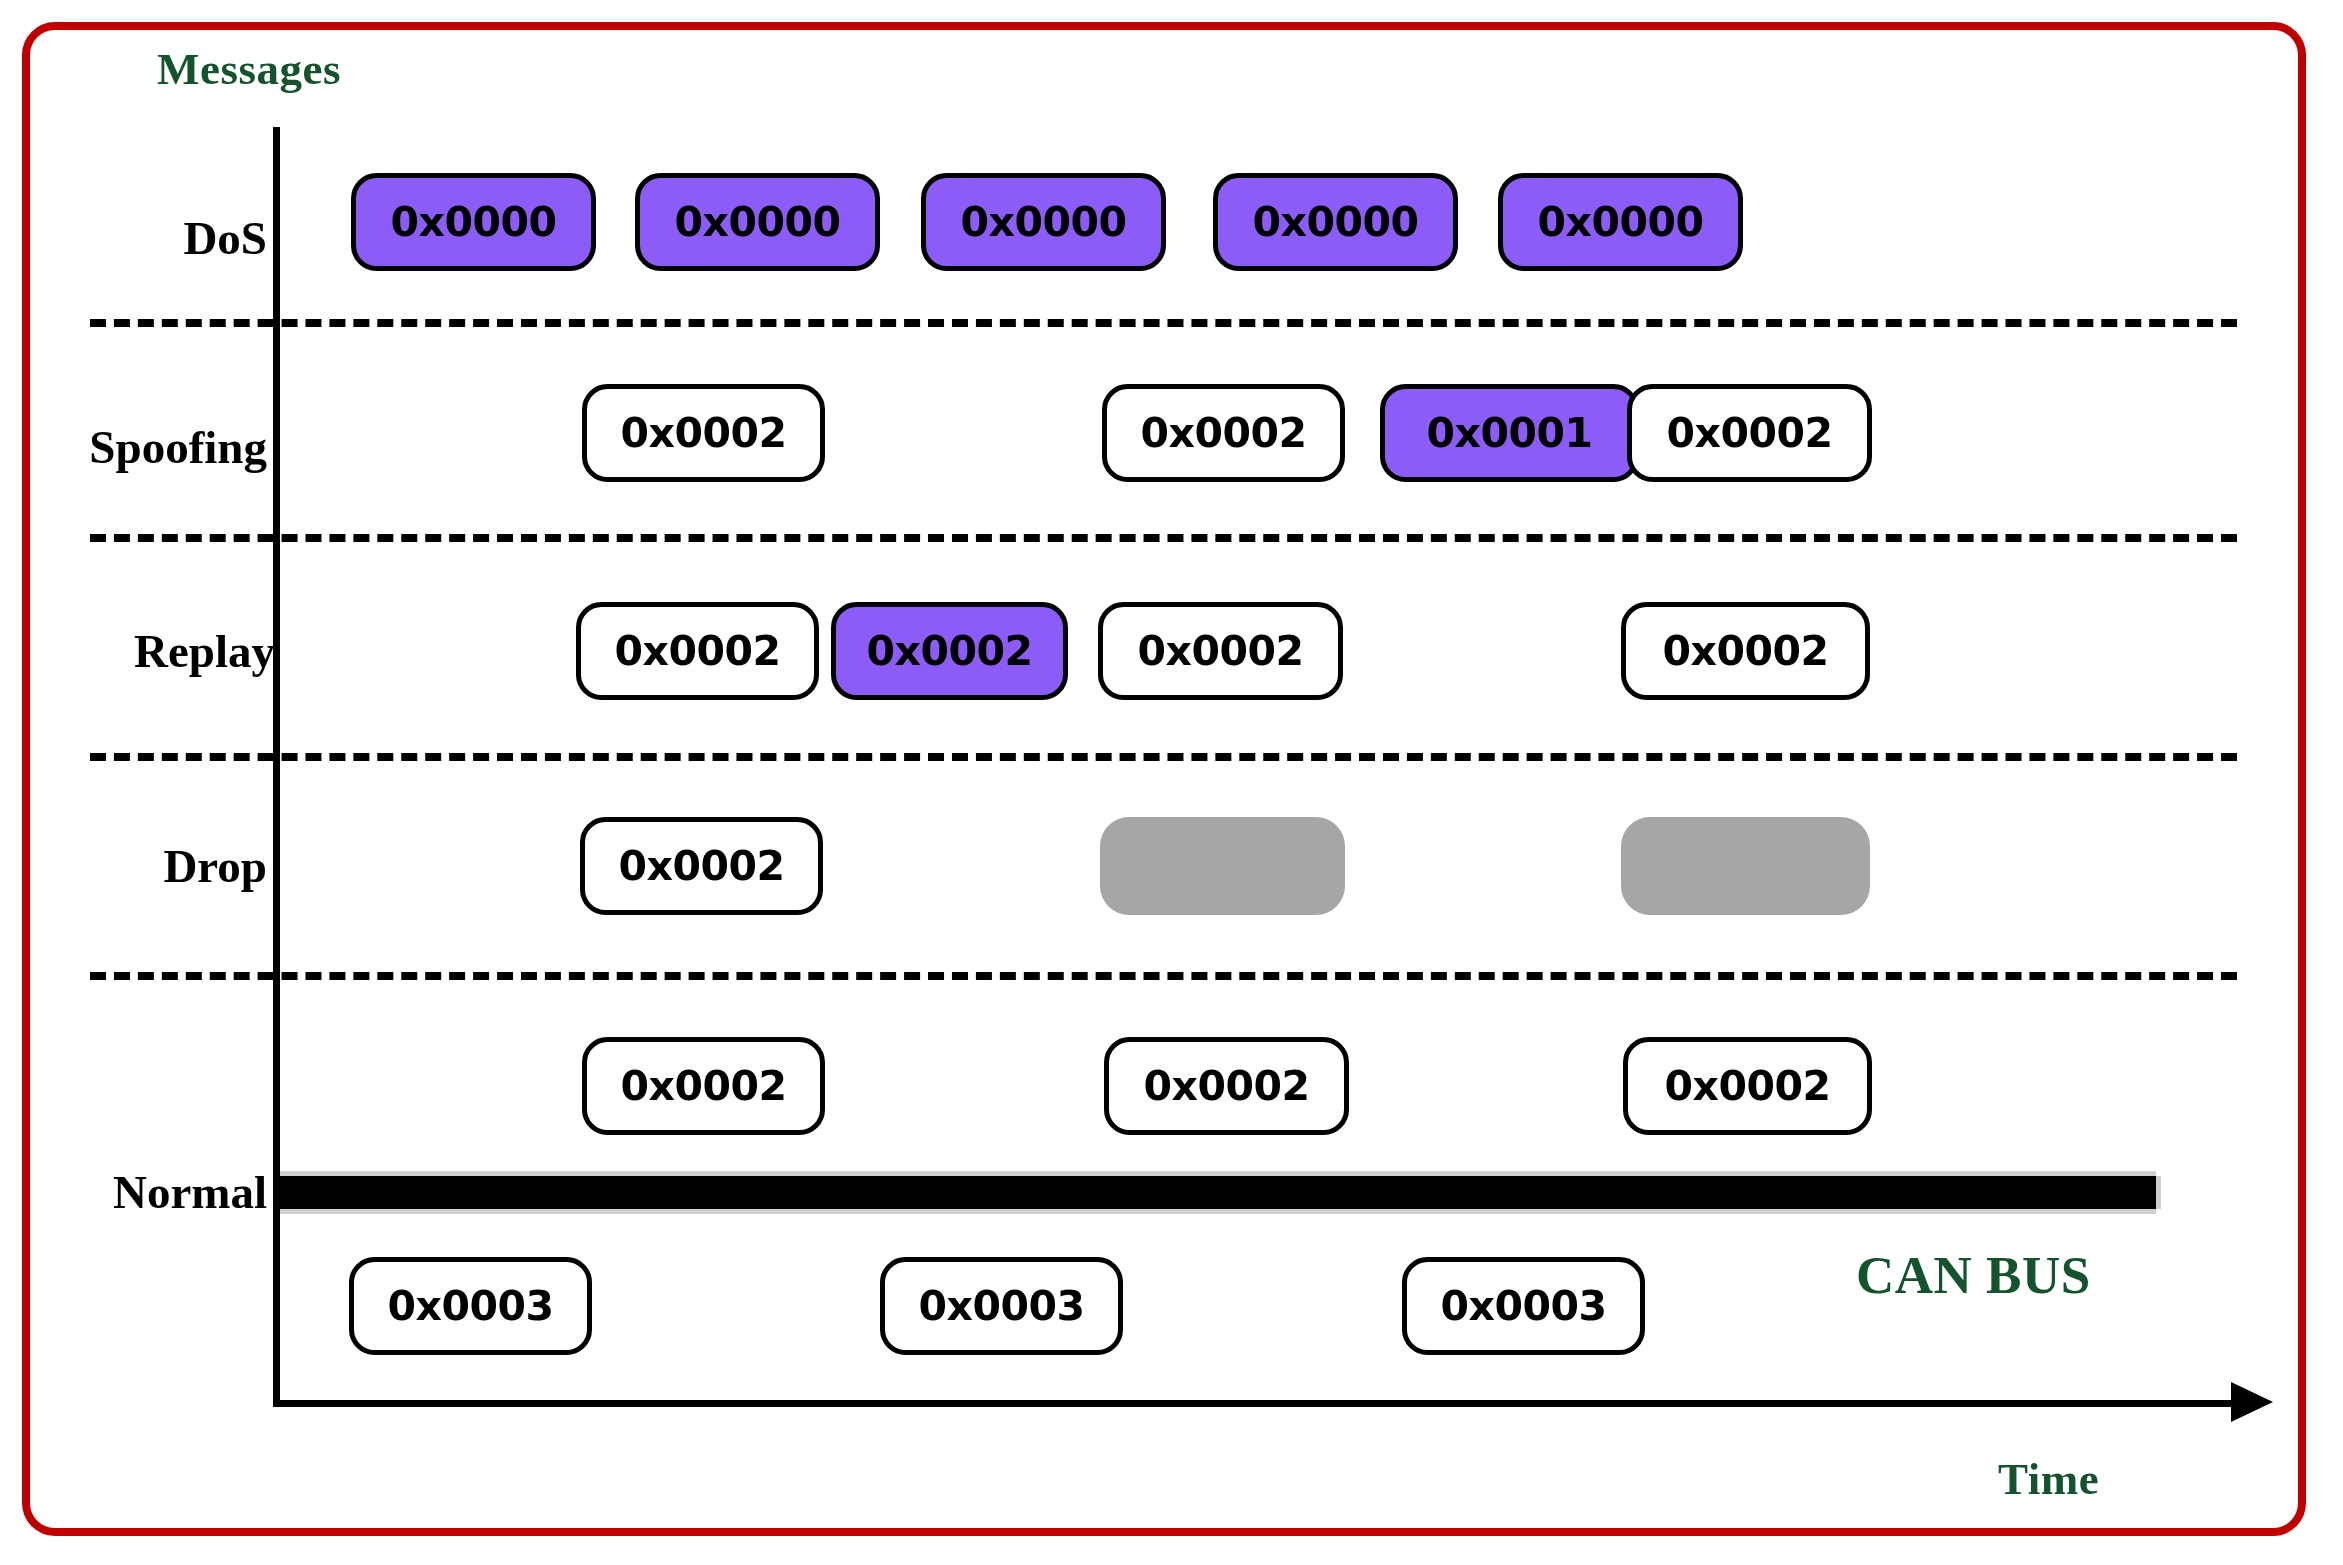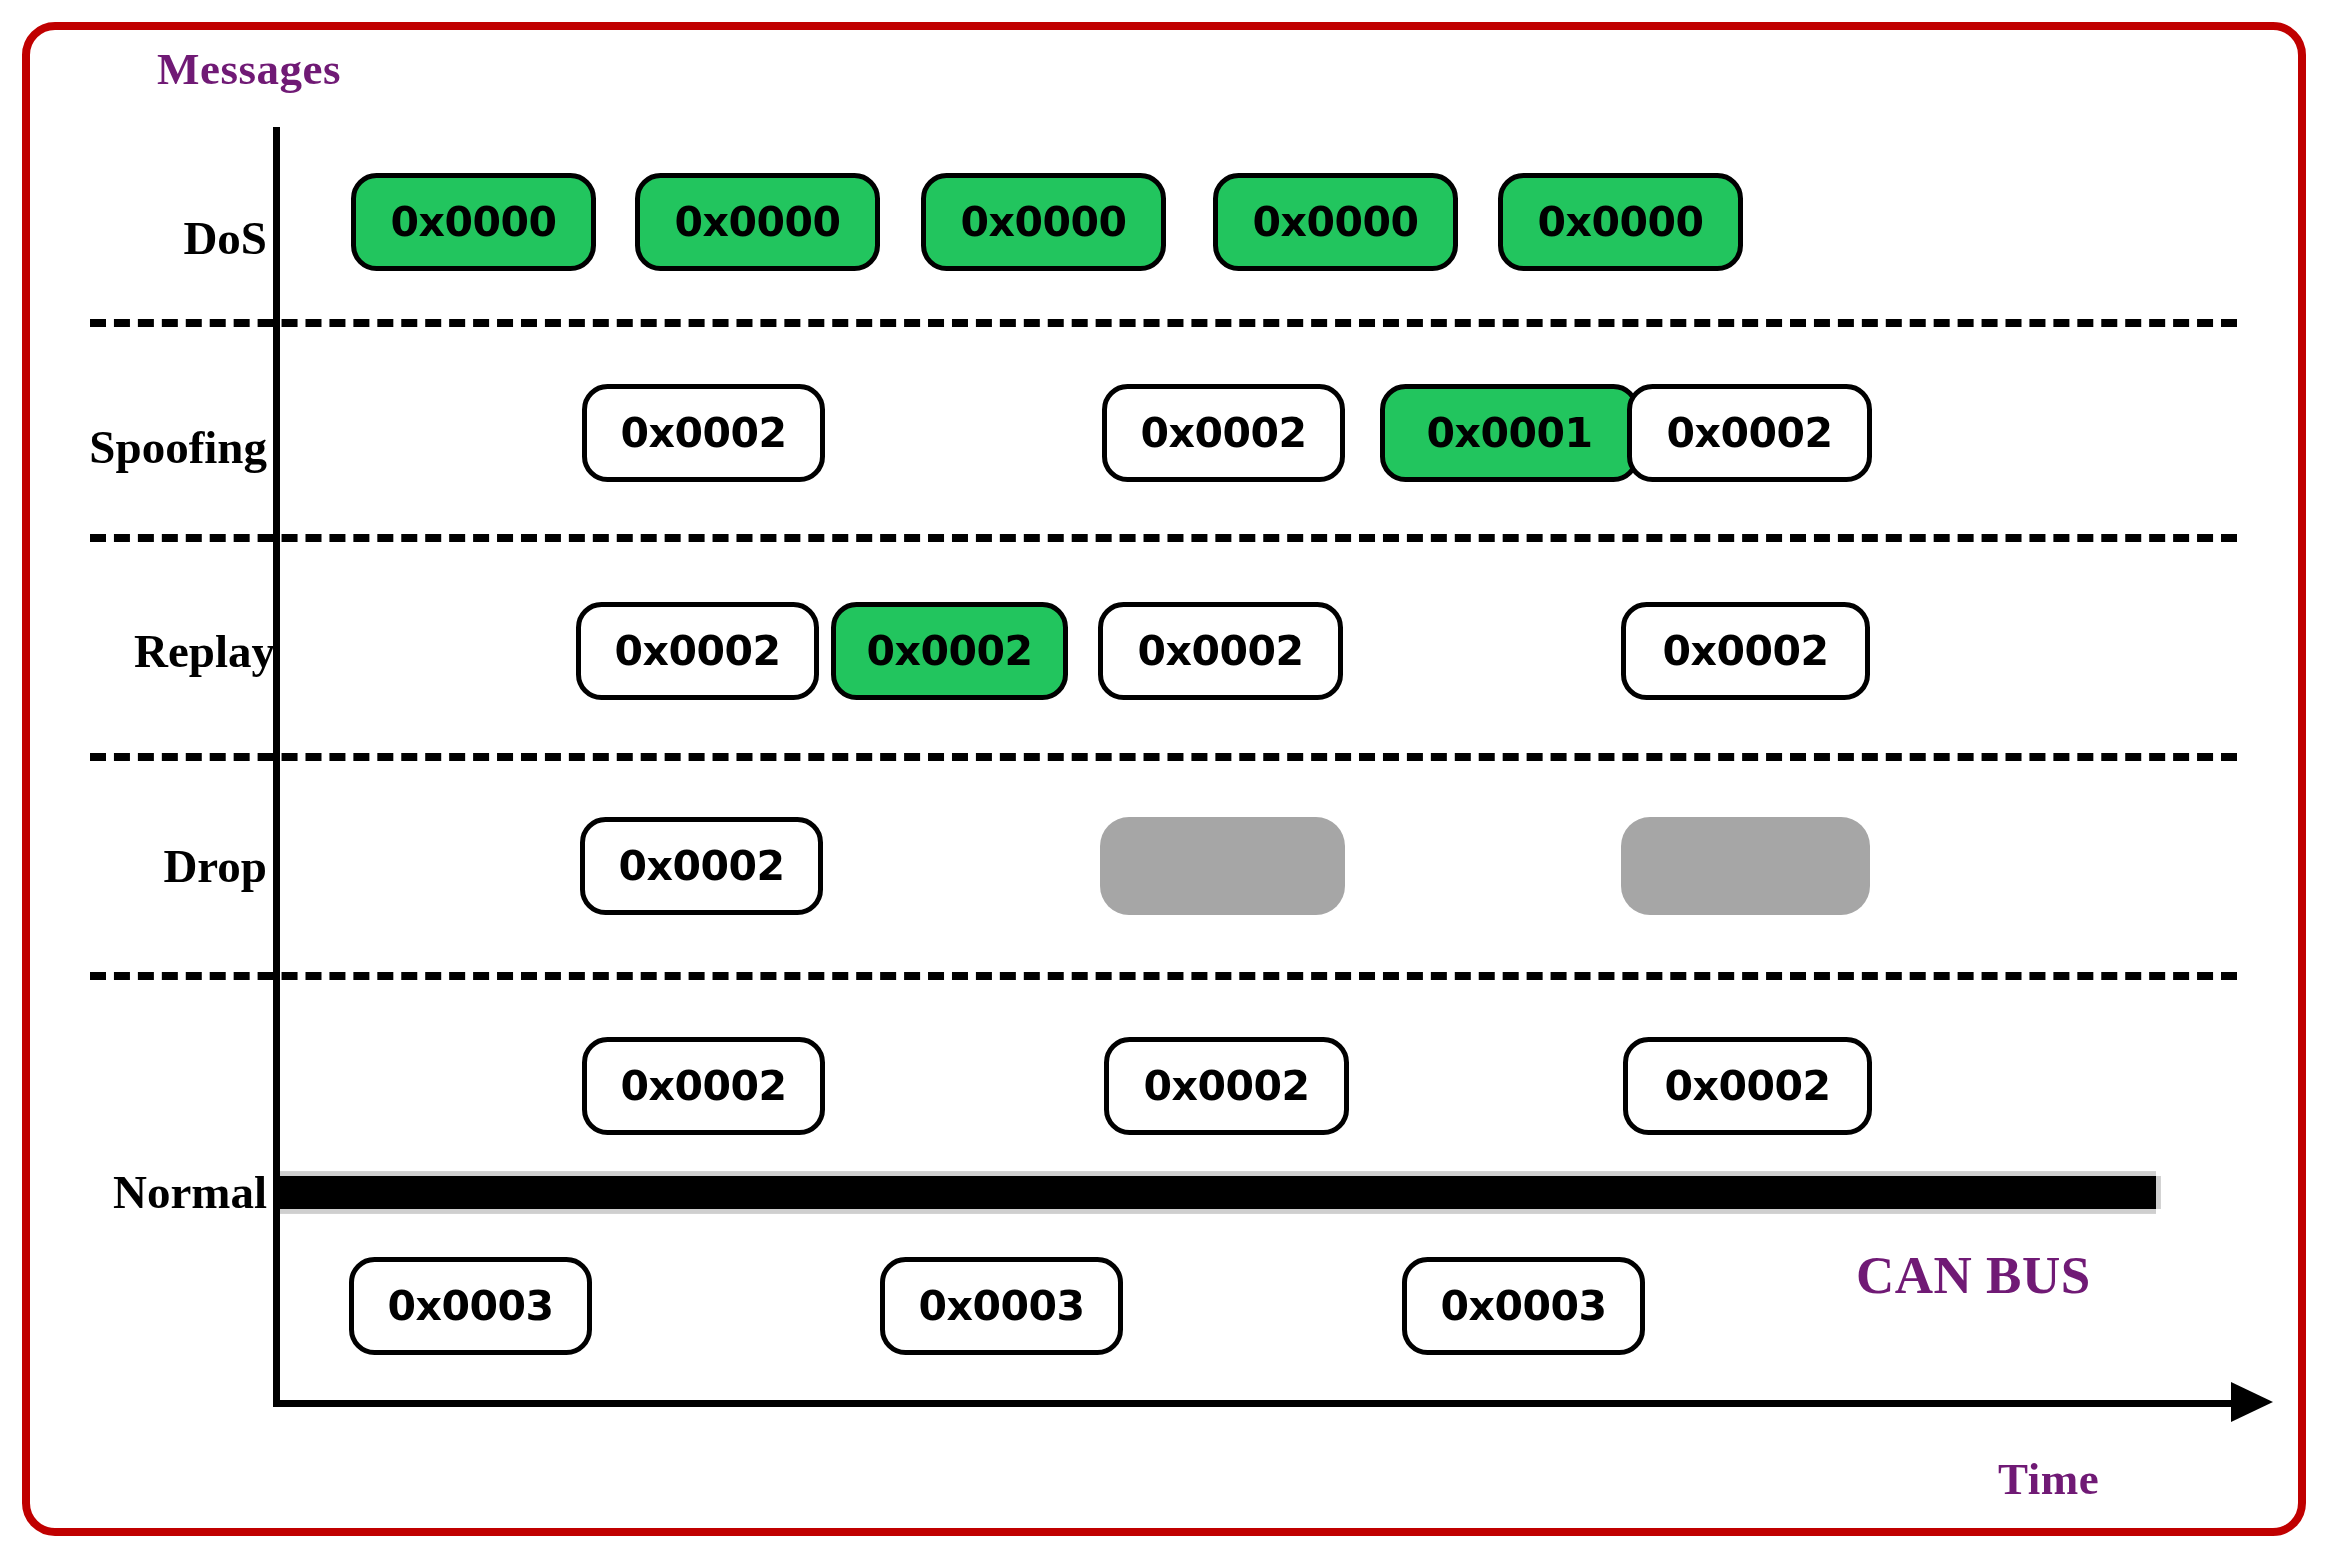--- a/index.html
+++ b/index.html
@@ -57,21 +57,21 @@
     border-top: 20.6px solid transparent;
     border-bottom: 20.6px solid transparent;
     border-left: 42px solid #000000;
   }
 
   
   .axis-caption {
     position: absolute;
     font-weight: bold;
     font-size: 45px;
-    color: #701a75;
+    color: #14532d;
     white-space: nowrap;
     letter-spacing: 0.5px;
   }
   #caption-messages { left: 157px; top: 43px; }
   #caption-time     { left: 1998px; top: 1453px; }
   #caption-canbus   { left: 1856px; top: 1245px; font-size: 53px; }
   .row-label-box {
     position: absolute;
     left: 0px;
     width: 267px;
@@ -102,21 +102,21 @@
     display: flex;
     align-items: center;
     justify-content: center;
     font-family: "DejaVu Sans", sans-serif;
     font-weight: bold;
     font-size: 41px;
     color: #000000;
     letter-spacing: -0.5px;
     transform: translateY(-50%);
   }
-  .capsule.red   { background: #22c55e; }
+  .capsule.red   { background: #8b5cf6; }
   .capsule.gray  { background: #a6a6a6; border: none; border-radius: 29px; }
 
   
   #bus-bar {
     position: absolute;
     left: 280px;
     top: 1176px;
     width: 1876px;
     height: 33px;
     background: #000000;

